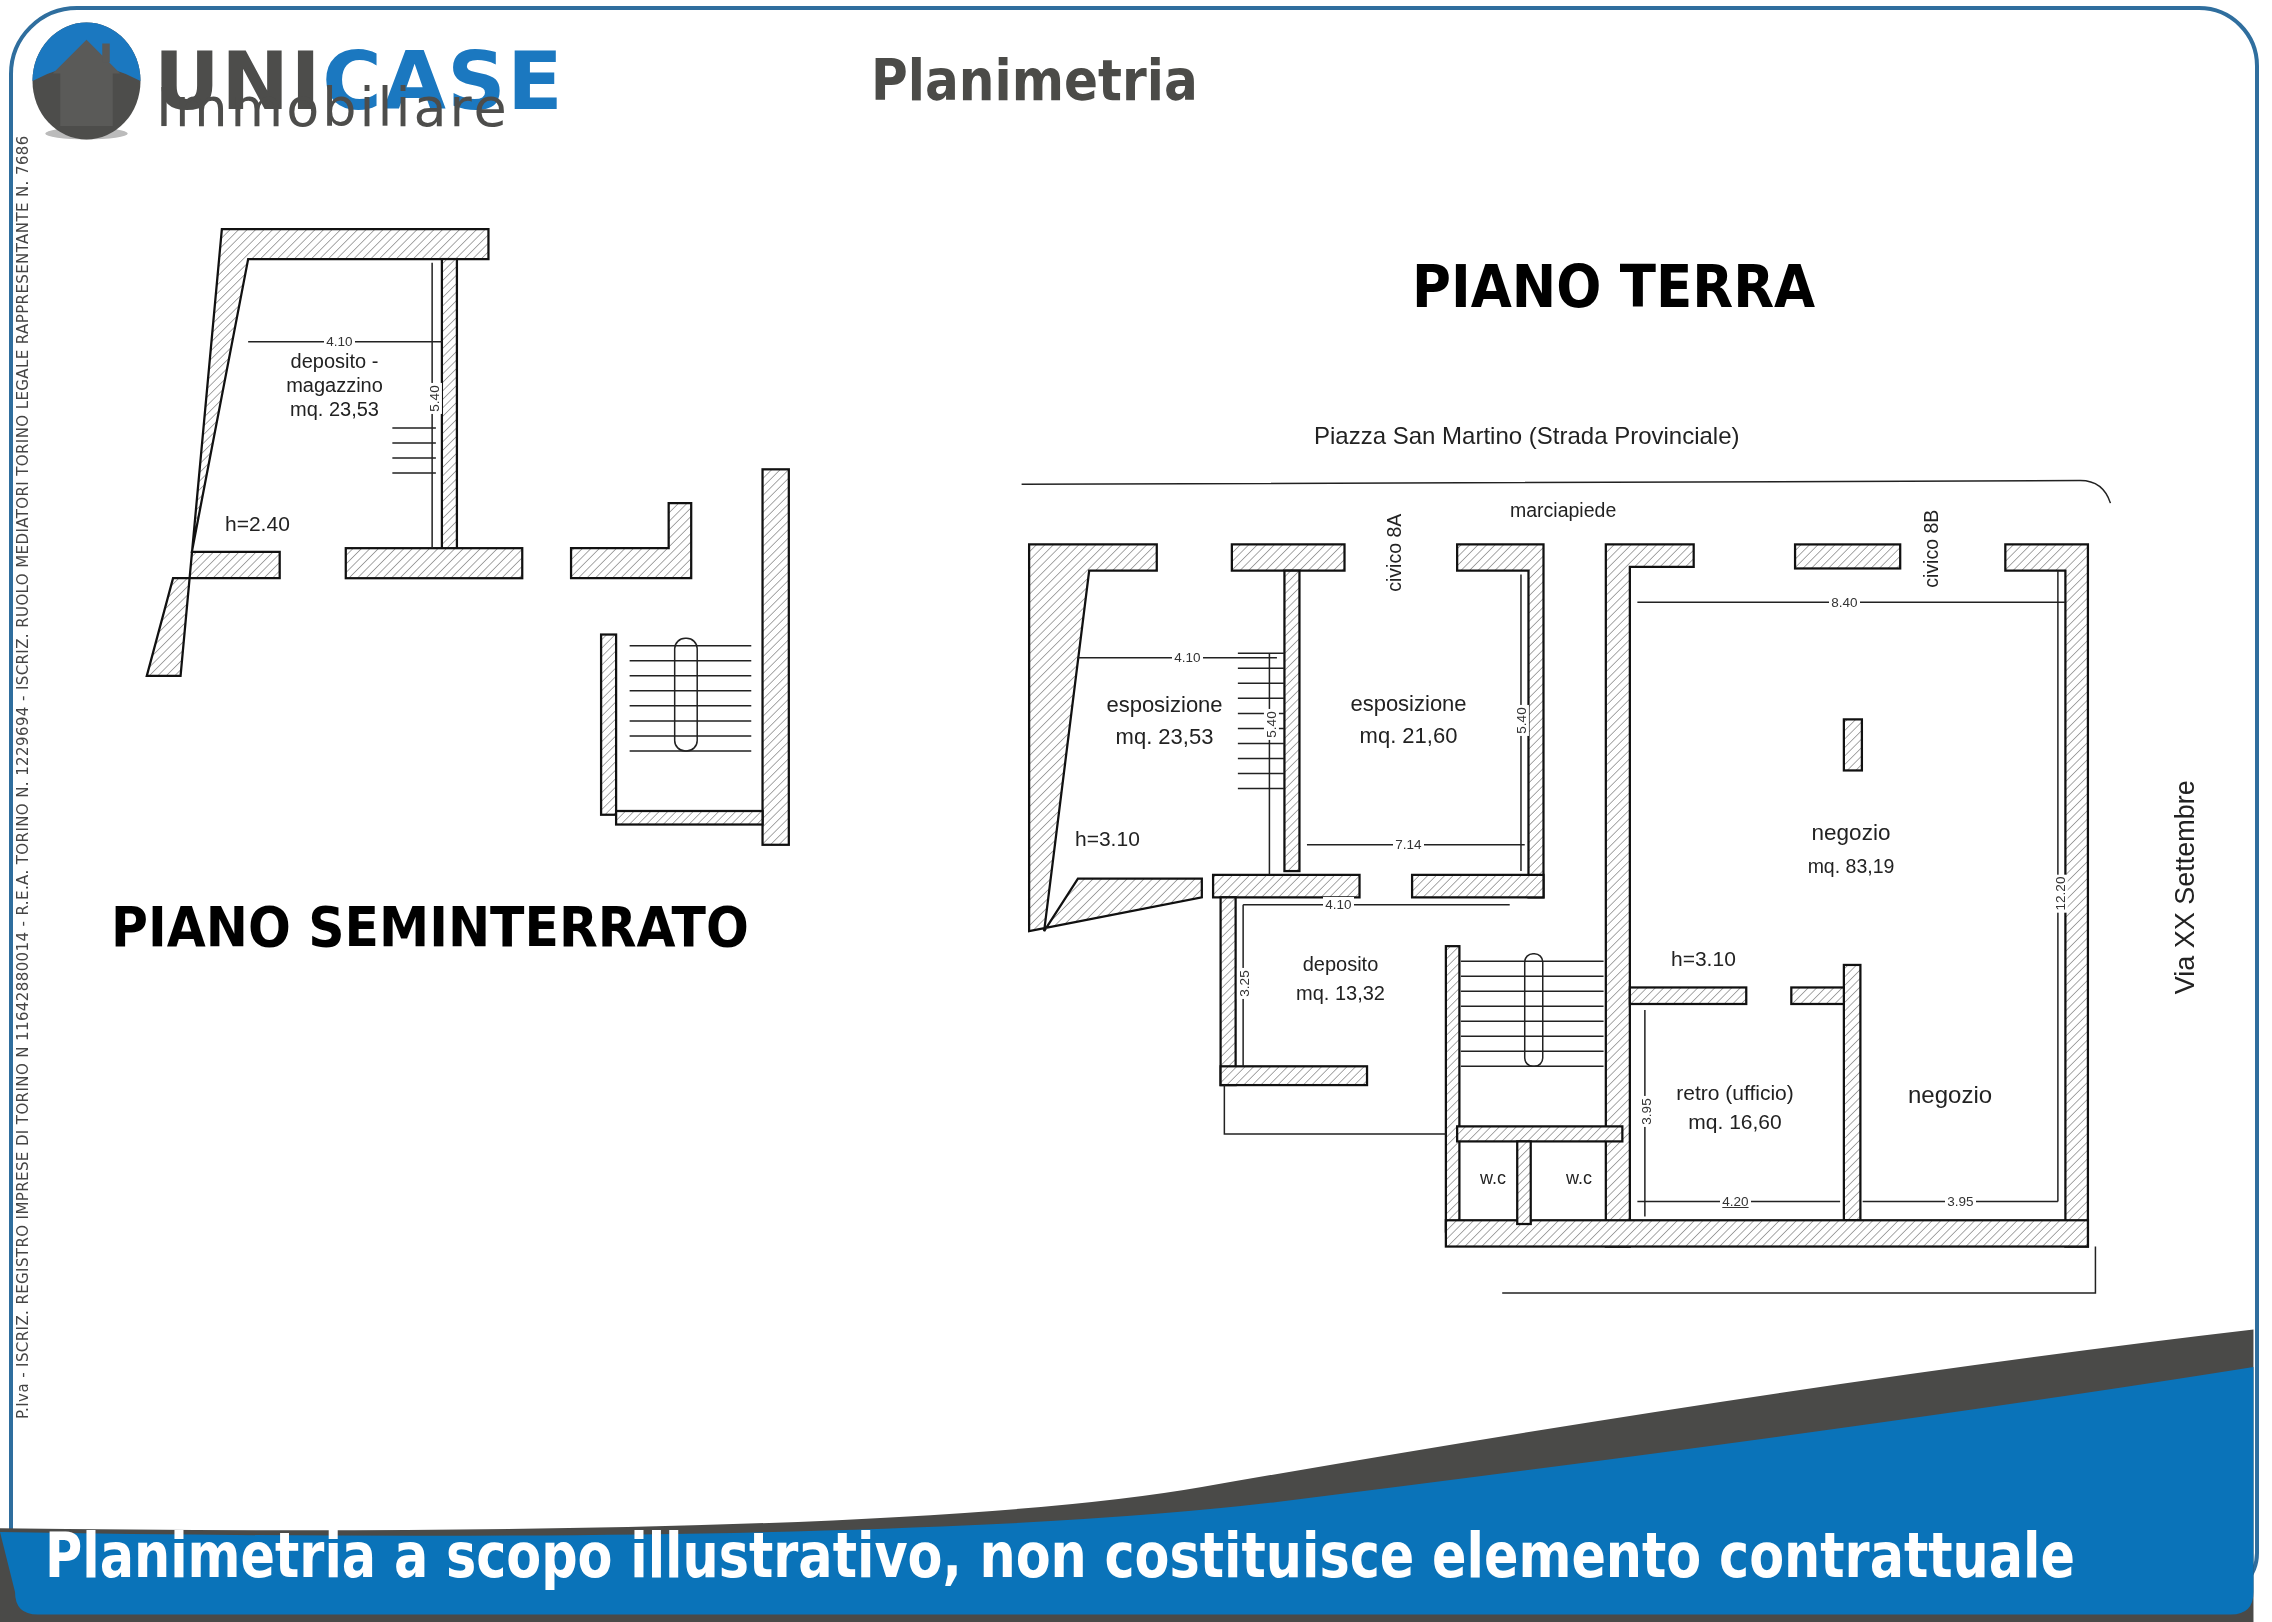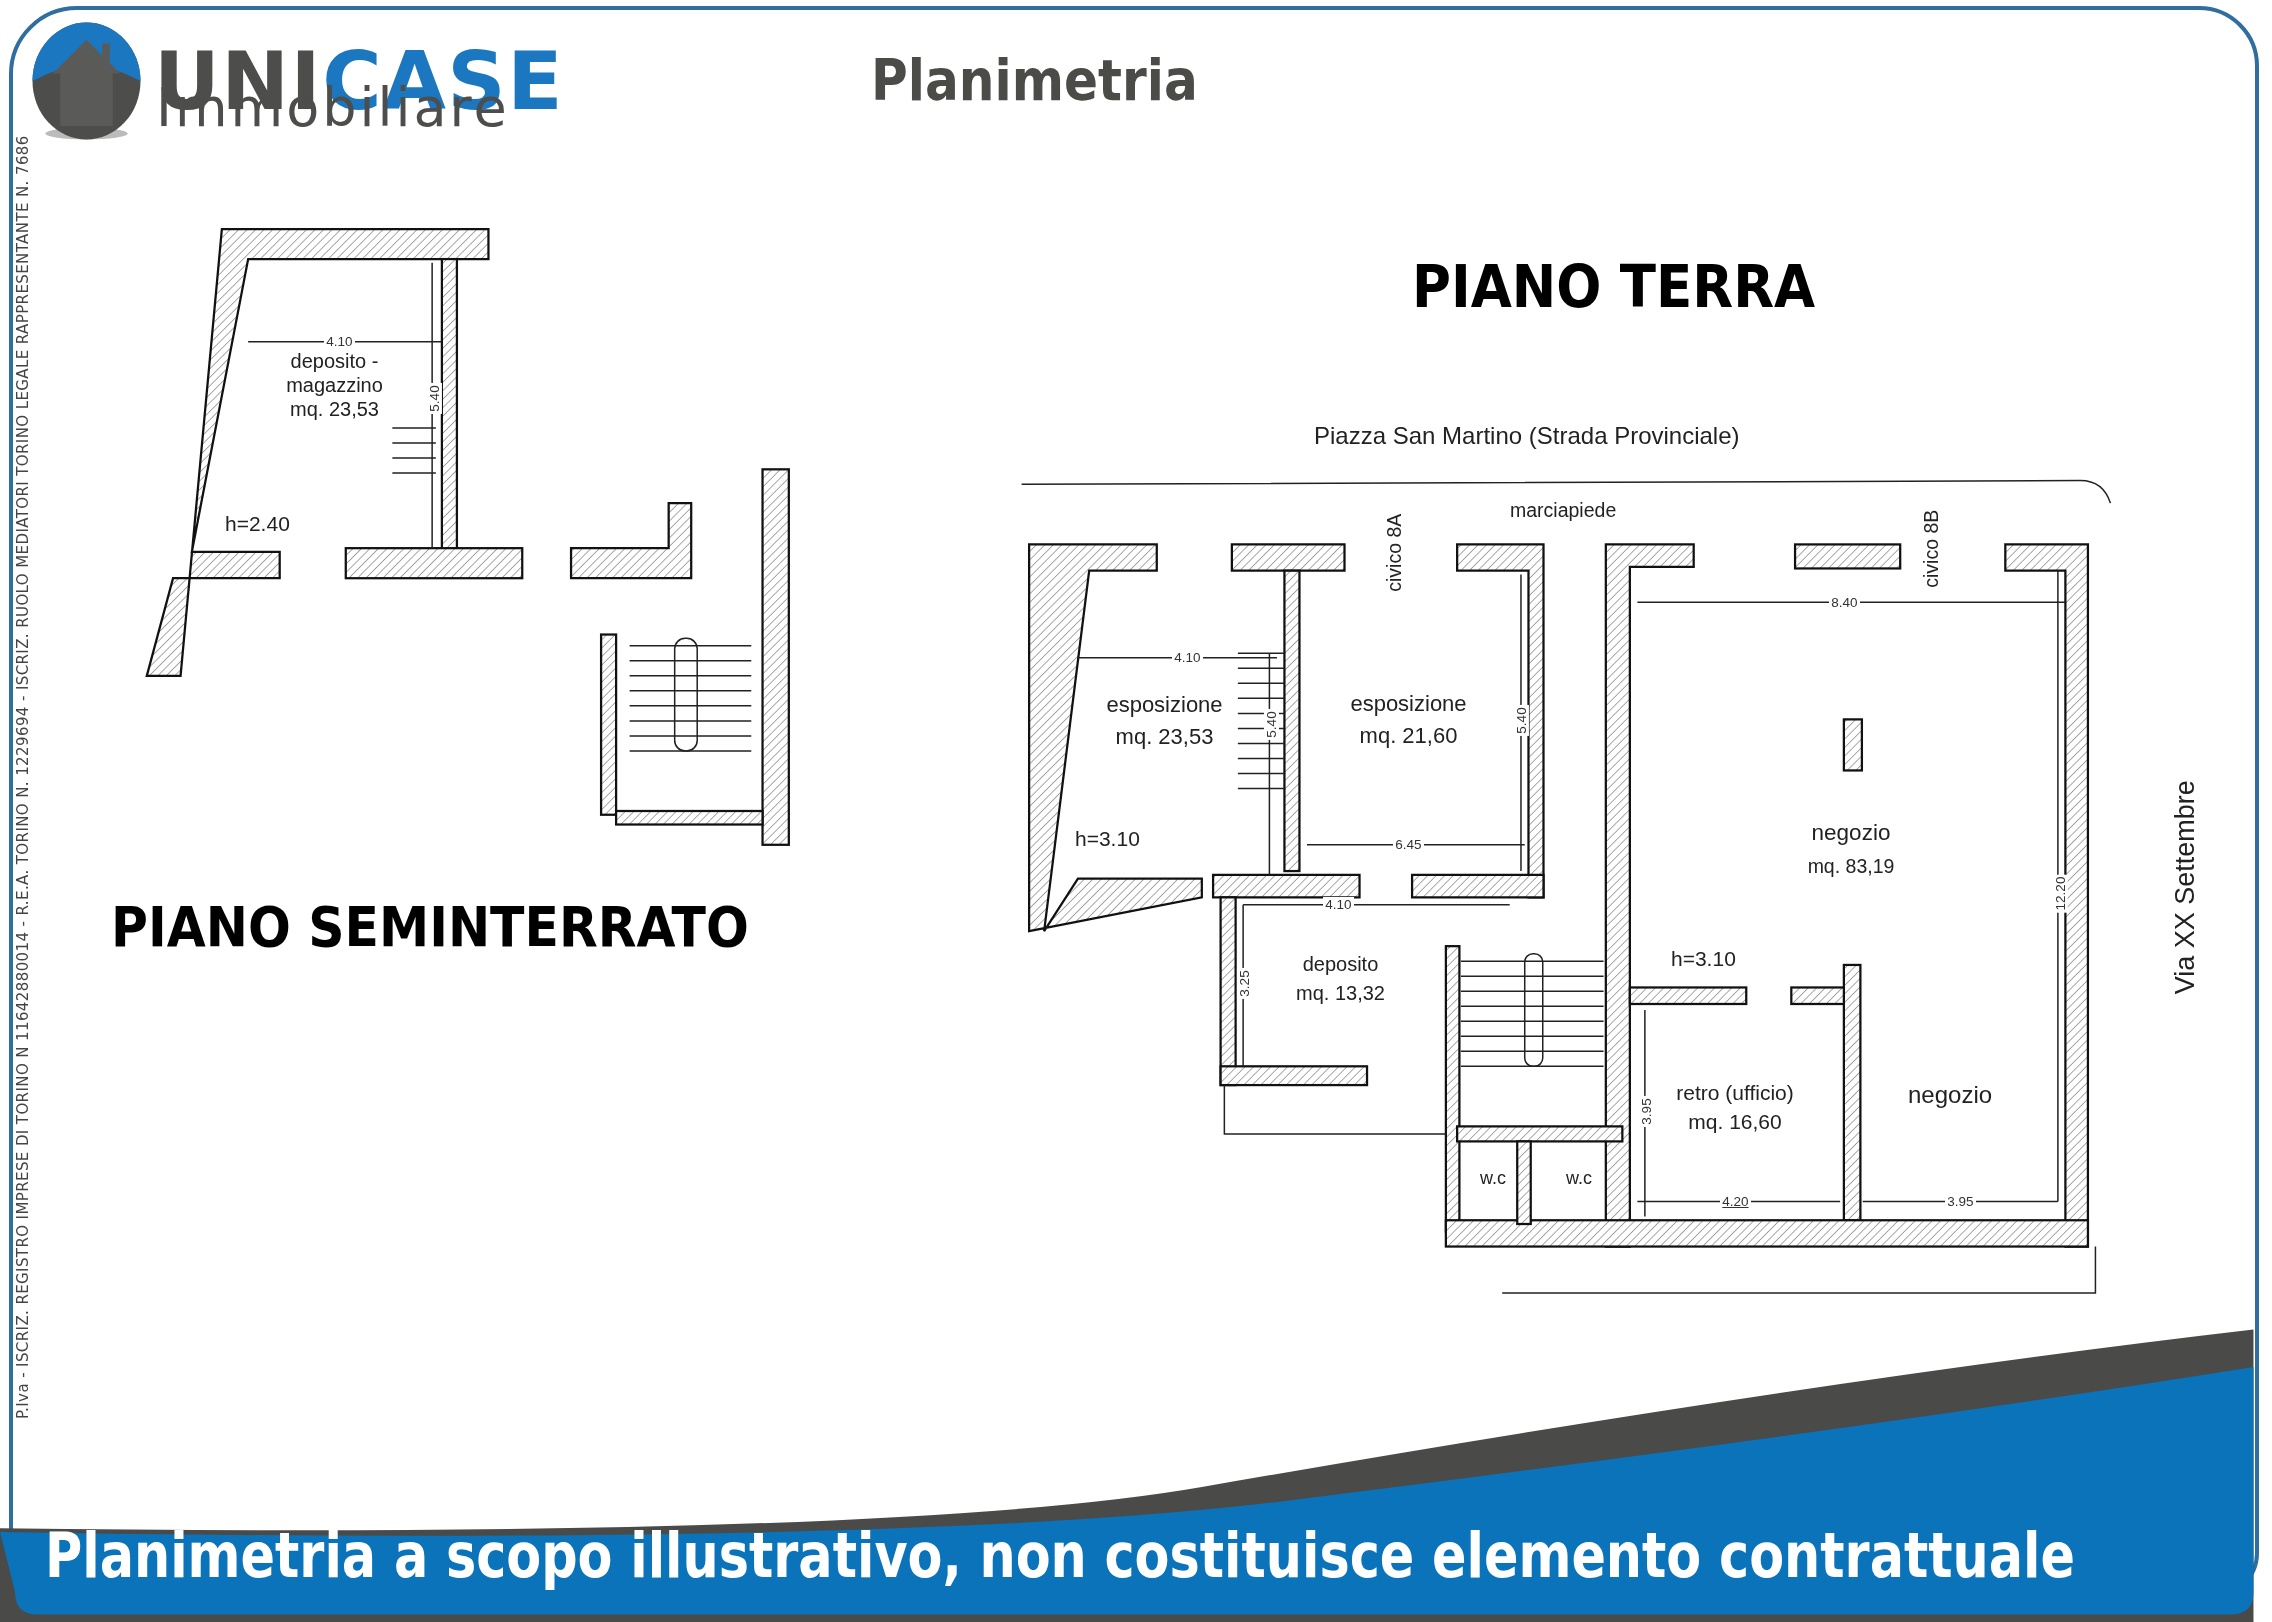--- a/index.html
+++ b/index.html
@@ -135,21 +135,21 @@
 </div>
 <div class="lbl" style="left:1908px;top:1081px;font-size:24px;">negozio</div>
 <div class="lbl" style="left:1480px;top:1168px;font-size:18px;">w.c</div>
 <div class="lbl" style="left:1566px;top:1168px;font-size:18px;">w.c</div>
 
 <div class="lbl" style="left:1075px;top:826px;font-size:21px;">h=3.10</div>
 <div class="lbl" style="left:1671px;top:946px;font-size:21px;">h=3.10</div>
 
 <div class="dim" style="left:1172px;top:650px;">4.10</div>
 <div class="dim vert" style="left:1256px;top:717px;">5.40</div>
-<div class="dim" style="left:1393px;top:837px;">6.45</div>
+<div class="dim" style="left:1393px;top:837px;">7.14</div>
 <div class="dim vert" style="left:1506px;top:713px;">5.40</div>
 <div class="dim" style="left:1323px;top:897px;">4.10</div>
 <div class="dim vert" style="left:1229px;top:976px;">3.25</div>
 <div class="dim" style="left:1829px;top:595px;">8.40</div>
 <div class="dim vert" style="left:2041px;top:886px;">12.20</div>
 <div class="dim" style="left:1720px;top:1194px;text-decoration:underline;">4.20</div>
 <div class="dim vert" style="left:1631px;top:1104px;">3.95</div>
 <div class="dim" style="left:1945px;top:1194px;">3.95</div>
 
 <svg class="footer-band" viewBox="0 0 3026 400" preserveAspectRatio="none">

